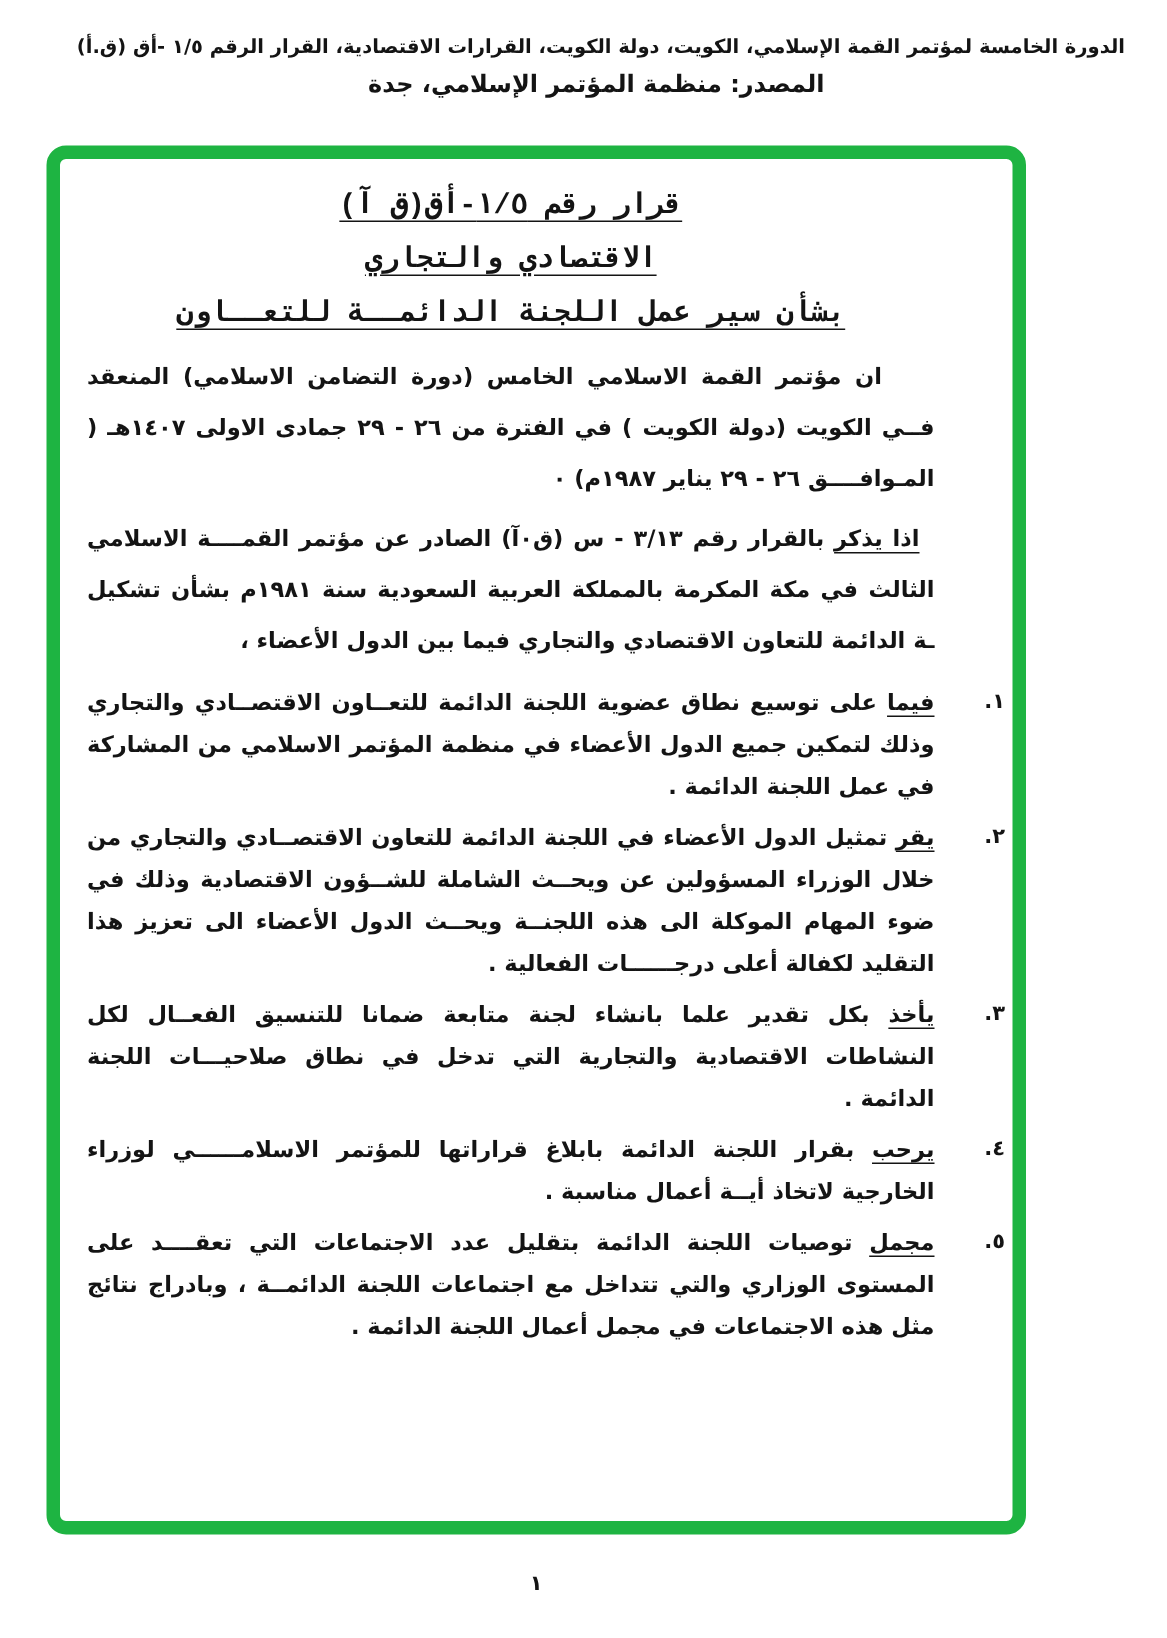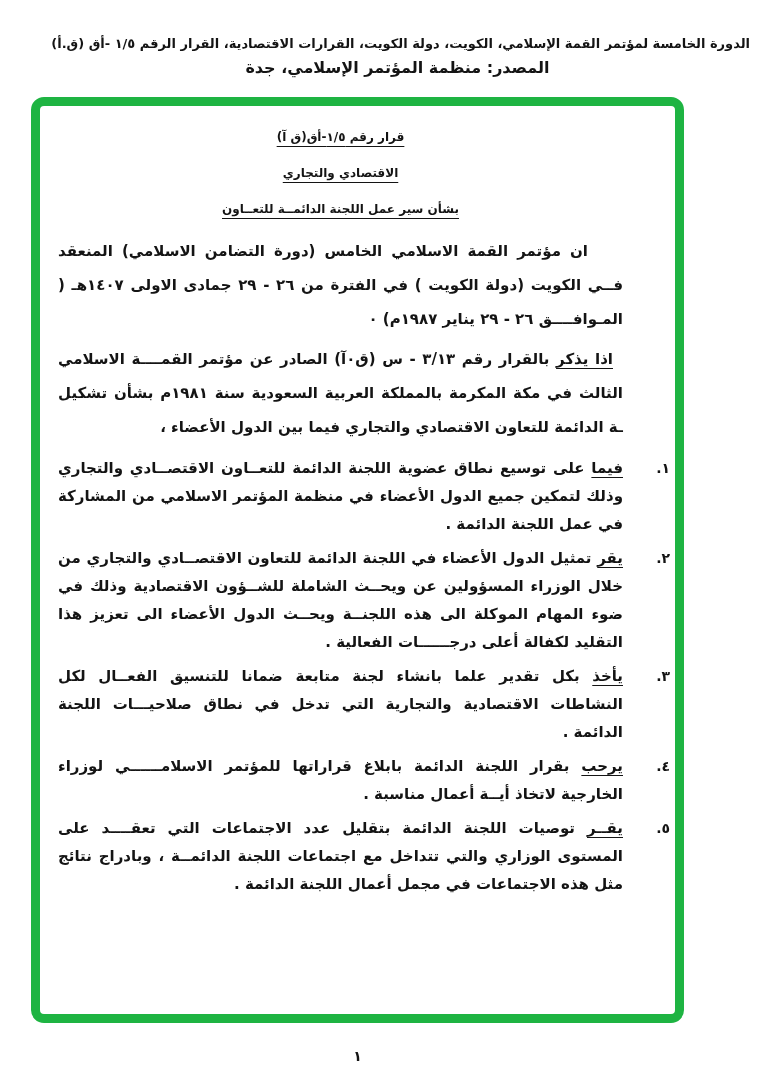--- a/index.html
+++ b/index.html
@@ -12,44 +12,45 @@
     font-family: "DejaVu Sans", sans-serif;
     color: var(--ink);
     direction: rtl;
     overflow: hidden;
   }
   
   .doc-header {
     position: absolute; top: 24px; right: 28px; left: 45px;
     font-weight: bold; text-align: right;
   }
-  .doc-header .h1 { font-size: 13px; letter-spacing: 0; white-space: nowrap; margin-top: 12px; }
+  .doc-header .h1 { font-size: 13px; letter-spacing: 0; white-space: nowrap; }
   .doc-header .h2 { font-size: 16px; text-align: center; margin-top: 7px; }
 
   
   .frame {
     position: absolute; left: 31px; top: 97px;
     width: 653px; height: 926px;
     border: 9px solid var(--green);
     border-radius: 13px;
     background: #fff;
   }
   .content {
     position: absolute; inset: 0;
     padding: 20px 52px 0 18px; 
   }
 
   
   .title { text-align: center; margin-bottom: 14px; }
   .t-line {
     width: -moz-max-content; width: max-content;
     margin: 0 auto 14px auto;
-    font-size: 12px; font-weight: bold; line-height: 22px;
+    font-size: 19px; font-weight: bold; line-height: 22px;
     text-decoration: underline; text-underline-offset: 5px;
     letter-spacing: .5px;
+    font-family: Liberation Mono, monospace;
   }
 
   
   .para {
     margin: 0 0 6px 0;
     font-size: 15px; font-weight: bold;
     line-height: 34px;
     text-align: justify;
   }
   .para.indent1 { text-indent: 35px; }
@@ -108,21 +109,21 @@
         <li>
           <span class="marker">٢.</span><span class="lead">يقر</span><span> تمثيل الدول الأعضاء في اللجنة الدائمة للتعاون الاقتصــادي والتجاري من خلال الوزراء المسؤولين عن ويحــث الشاملة للشــؤون الاقتصادية وذلك في ضوء المهام الموكلة الى هذه اللجنــة ويحــث الدول الأعضاء الى تعزيز هذا التقليد لكفالة أعلى درجــــــات الفعالية .</span>
         </li>
         <li>
           <span class="marker">٣.</span><span class="lead">يأخذ</span><span> بكل تقدير علما بانشاء لجنة متابعة ضمانا للتنسيق الفعــال لكل النشاطات الاقتصادية والتجارية التي تدخل في نطاق صلاحيـــات اللجنة الدائمة .</span>
         </li>
         <li>
           <span class="marker">٤.</span><span class="lead">يرحب</span><span> بقرار اللجنة الدائمة بابلاغ قراراتها للمؤتمر الاسلامــــــي لوزراء الخارجية لاتخاذ أيــة أعمال مناسبة .</span>
         </li>
         <li>
-          <span class="marker">٥.</span><span class="lead">يقــر</span><span> توصيات اللجنة الدائمة بتقليل عدد الاجتماعات التي تعقــــد على المستوى الوزاري والتي تتداخل مع اجتماعات اللجنة الدائمــة ، وبادراج نتائج مثل هذه الاجتماعات في مجمل أعمال اللجنة الدائمة .</span>
+          <span class="marker">٥.</span><span class="lead">مجمل</span><span> توصيات اللجنة الدائمة بتقليل عدد الاجتماعات التي تعقــــد على المستوى الوزاري والتي تتداخل مع اجتماعات اللجنة الدائمــة ، وبادراج نتائج مثل هذه الاجتماعات في مجمل أعمال اللجنة الدائمة .</span>
         </li>
       </ol>
 
     </div>
   </div>
 
   <div class="page-num">١</div>
 
 </div>
 

